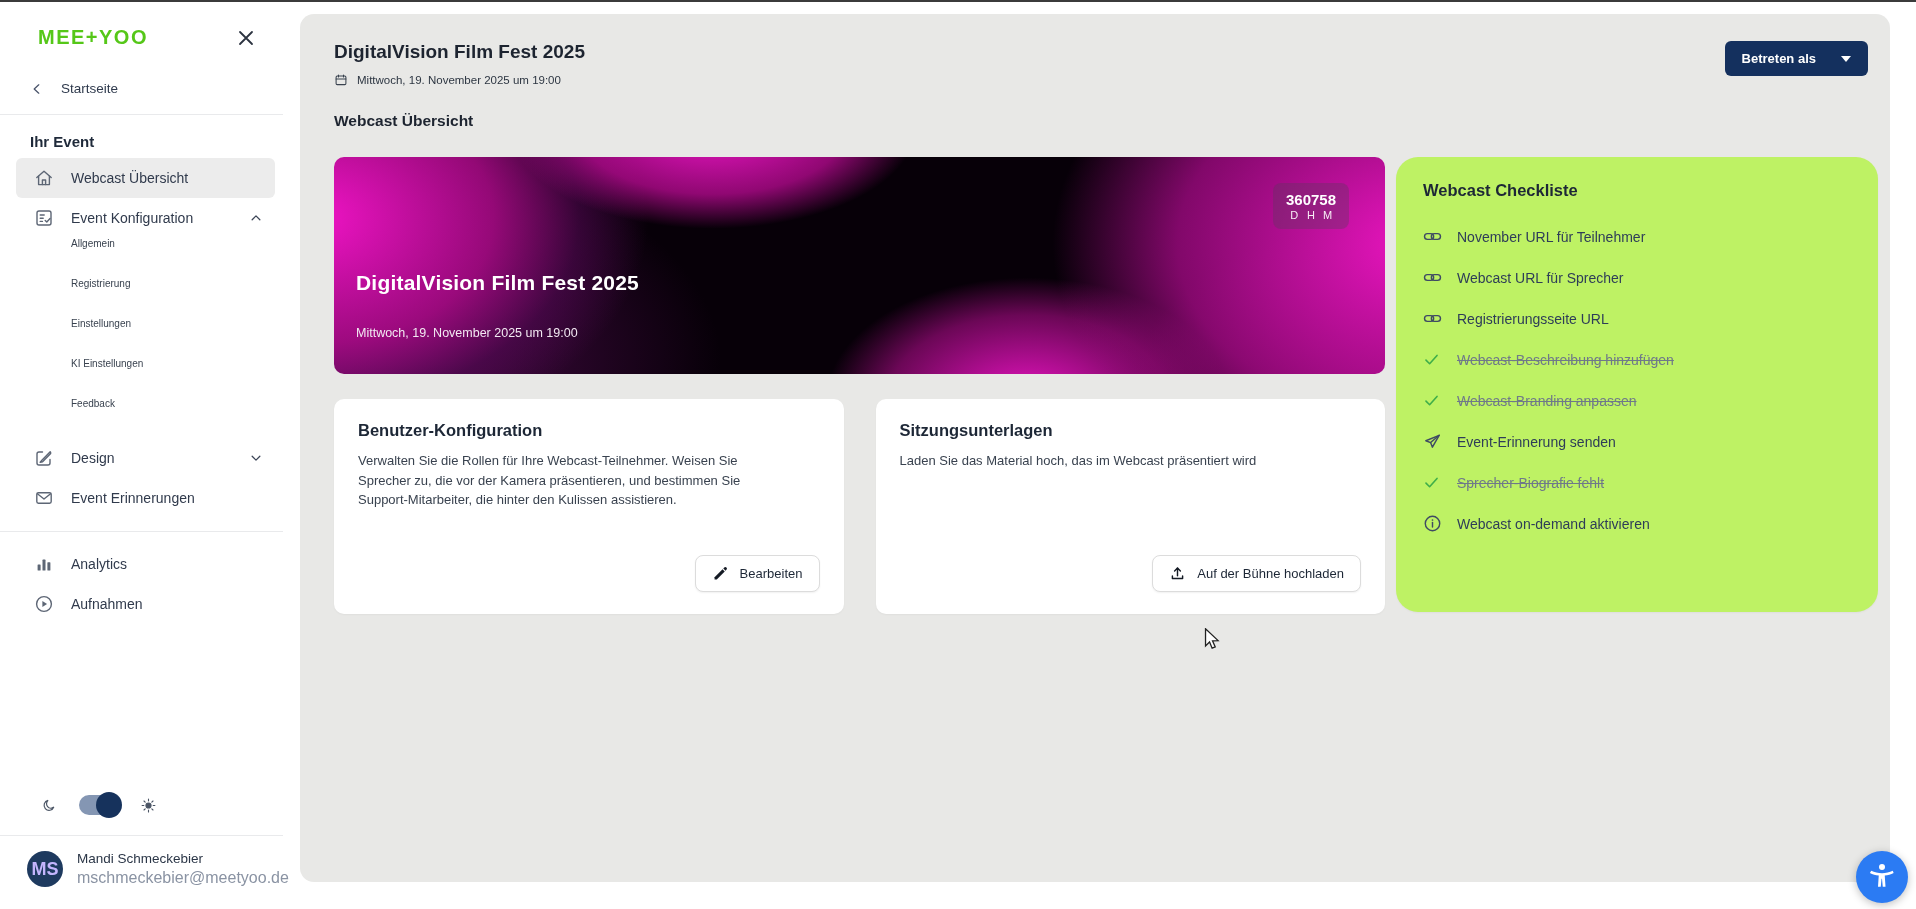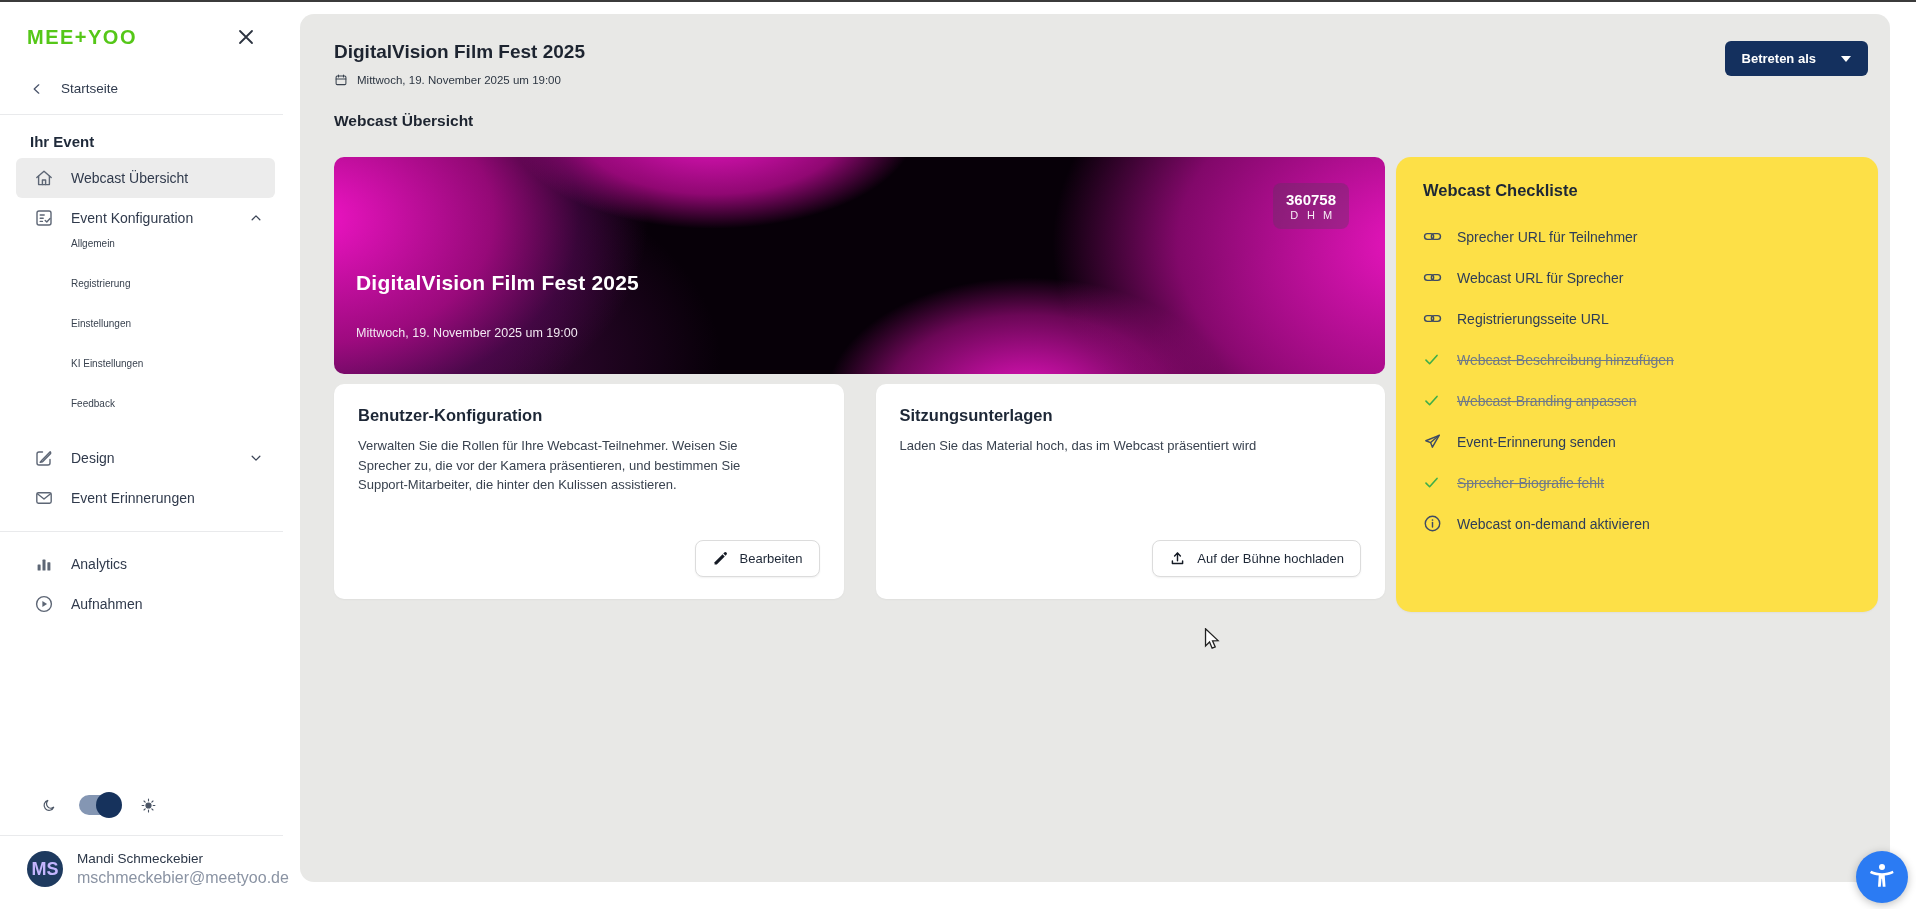--- a/index.html
+++ b/index.html
@@ -3,21 +3,21 @@
 <meta charset="utf-8">
 <style>
   * { margin:0; padding:0; box-sizing:border-box; }
   html,body { width:1916px; height:909px; overflow:hidden; background:#fff;
     font-family:"Liberation Sans", sans-serif; }
   .top-strip { position:absolute; left:0; top:0; width:100%; height:2px; background:#3b3b3b; z-index:60; }
 
   
   .sidebar { position:absolute; left:0; top:0; width:283px; height:100%; background:#fff;
     display:flex; flex-direction:column; z-index:5; }
-  .logo-row { display:flex; justify-content:space-between; padding:26px 26px 0 27px; }
+  .logo-row { display:flex; justify-content:space-between; align-items:center; padding:26px 26px 0 38px; }
   .logo { font-size:20px; font-weight:800; letter-spacing:1.5px; color:#55c718; }
   .close-btn { width:22px; height:22px; display:flex; align-items:center; justify-content:center; color:#2c3340; cursor:pointer; }
   .back-row { display:flex; align-items:center; gap:17px; padding:0 24px 0 30px; margin-top:32px;
     color:#2f3a4d; font-size:13.5px; cursor:pointer; }
   .back-row .chev { color:#49536a; display:flex; }
   .divider { height:1px; background:#e9eaec; width:100%; }
   .div-1 { margin-top:18px; }
   .section-label { font-size:15px; font-weight:700; color:#1f2a3a; padding:18px 0 8px 30px; }
   .nav-item { height:40px; display:flex; align-items:center; padding:0 12px 0 18px; margin:0 8px 0 16px;
     border-radius:6px; font-size:14px; color:#303a4c; cursor:pointer; }
@@ -61,31 +61,31 @@
     radial-gradient(ellipse 360px 240px at 100% 108%, rgba(140,12,115,0.9) 0%, transparent 70%),
     #070008; }
   .banner-title { position:absolute; left:22px; top:114px; color:#fff; font-size:21px; font-weight:700; letter-spacing:0.2px; }
   .banner-date { position:absolute; left:22px; top:169px; color:#f2e9f2; font-size:12.5px; }
   .countdown { position:absolute; top:26px; right:36px; display:flex; background:rgba(88,58,92,0.35);
     border-radius:8px; padding:8px 13px; }
   .cd-cell { text-align:center; color:#fff; }
   .cd-val { font-size:15px; font-weight:700; }
   .cd-unit { font-size:11px; margin-top:1px; color:rgba(255,255,255,0.92); }
 
-  .cards-row { display:flex; gap:32px; margin-top:10px; }
+  .cards-row { display:flex; gap:32px; margin-top:25px; }
   .card { flex:1; background:#fff; border-radius:10px; height:215px; padding:22px 24px;
     display:flex; flex-direction:column; box-shadow:0 1px 2px rgba(0,0,0,0.04); }
   .card-title { font-size:16.5px; font-weight:700; color:#1d2736; }
   .card-body { margin-top:11px; font-size:13px; color:#39424f; line-height:1.5; max-width:418px; }
   .card-btn { margin-top:auto; align-self:flex-end; display:flex; align-items:center; gap:11px; background:#fff;
     border:1px solid #dcdcdc; border-radius:8px; padding:9px 16px; font-size:13px; color:#1d2736;
     box-shadow:0 1px 2px rgba(0,0,0,0.06); cursor:pointer; font-family:inherit; }
   .card-btn .bicon { display:flex; color:#141a24; }
 
-  .checklist-card { flex:1; background:#fde047; border-radius:15px; height:455px; padding:24px 27px;
+  .checklist-card { flex:1; background:#bef264; border-radius:22px; height:455px; padding:24px 27px;
     box-shadow:0 1px 2px rgba(0,0,0,0.04); }
   .checklist-title { font-size:16.5px; font-weight:700; color:#1d2736; }
   .check-list { margin-top:16px; }
   .check-item { display:flex; align-items:center; gap:15px; height:41px; font-size:14px; color:#2e3d58; cursor:pointer; }
   .check-item .ci { width:19px; height:19px; display:flex; align-items:center; color:#3f4b63; flex:none; }
   .check-item.done { color:#6f7989; text-decoration:line-through; }
   .check-item .ci.green { color:#3fae49; }
 
   .fab { position:absolute; left:1856px; top:851px; width:52px; height:52px; border-radius:50%; background:#2b7bf3;
     display:flex; align-items:center; justify-content:center; box-shadow:0 2px 8px rgba(0,0,0,0.25); cursor:pointer; z-index:40; }
@@ -324,21 +324,21 @@
       <div class="checklist-card">
         <div class="checklist-title">Webcast Checkliste</div>
         <div class="check-list">
           <div class="check-item">
             <span class="ci">
                 <svg width="19" height="19" viewBox="0 0 20 20" fill="none" stroke="currentColor" stroke-width="1.5" stroke-linecap="round">
                   <rect x="1.6" y="7" width="9.6" height="6" rx="3"></rect>
                   <rect x="8.8" y="7" width="9.6" height="6" rx="3"></rect>
                 </svg>
               </span>
-            <span>Sprecher URL für Teilnehmer</span>
+            <span>November URL für Teilnehmer</span>
           </div>
           <div class="check-item">
             <span class="ci">
                 <svg width="19" height="19" viewBox="0 0 20 20" fill="none" stroke="currentColor" stroke-width="1.5" stroke-linecap="round">
                   <rect x="1.6" y="7" width="9.6" height="6" rx="3"></rect>
                   <rect x="8.8" y="7" width="9.6" height="6" rx="3"></rect>
                 </svg>
               </span>
             <span>Webcast URL für Sprecher</span>
           </div>

